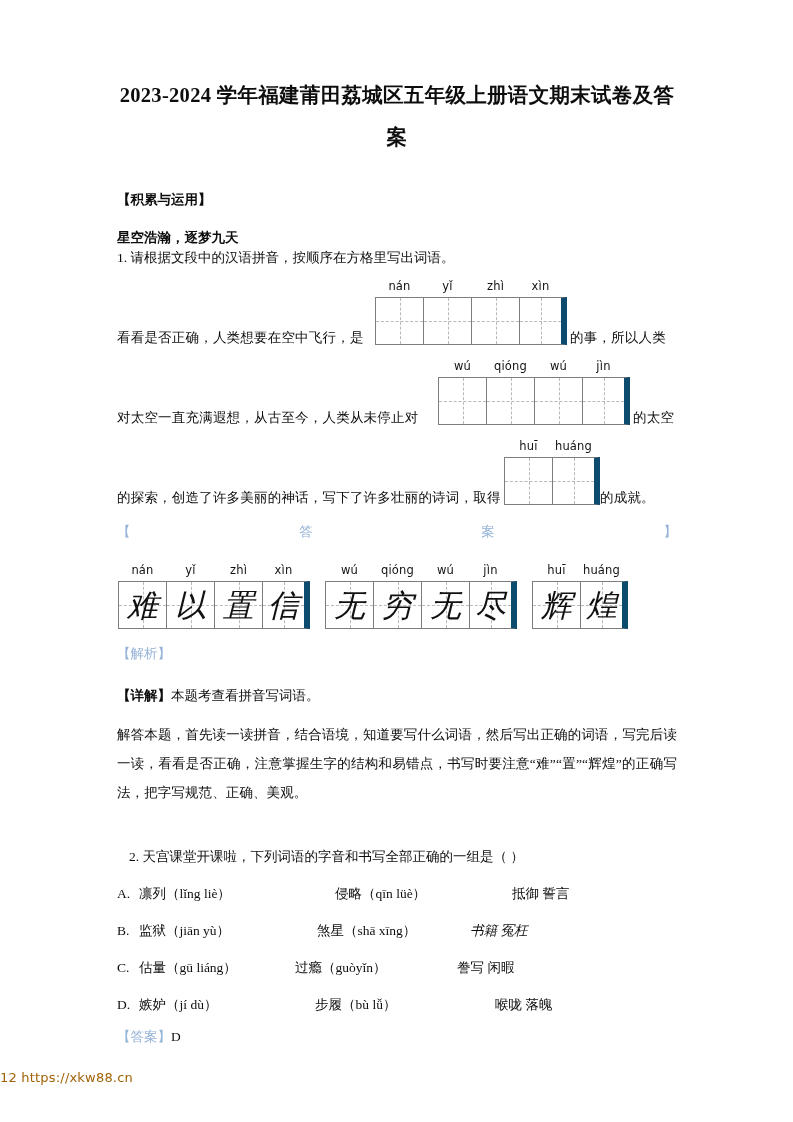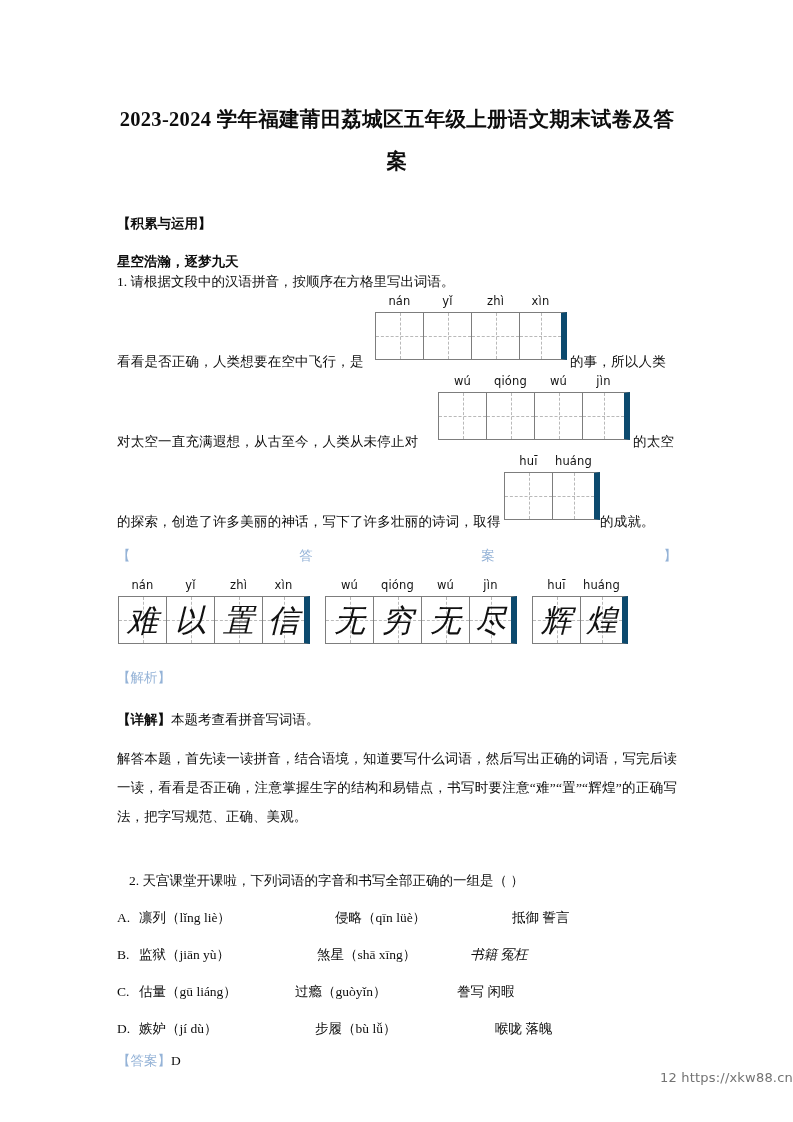--- a/index.html
+++ b/index.html
@@ -26,21 +26,21 @@
   .content {
     position: absolute;
     left: 117px;
     top: 0;
     width: 560px;
   }
 
   
   .doc-title {
     margin: 0;
-    padding-top: 98px;
+    padding-top: 74px;
     font-size: 20.5px;
     font-weight: bold;
     line-height: 42px;
     text-align: center;
     letter-spacing: 0.3px;
     font-family: "Liberation Serif", "DejaVu Serif", serif;
   }
 
   
   .sec-head {
@@ -73,21 +73,21 @@
     bottom: 0;
     white-space: nowrap;
     line-height: 20px;
     letter-spacing: 0.2px;
   }
 
   
   .grid {
     position: absolute;
     display: flex;
-    bottom: 12px;
+    bottom: 3px;
   }
   .grid .cell {
     position: relative;
     width: 48px;
     height: 48px;
     border: 1px solid #7d7d7d;
     border-right: none;
     box-sizing: border-box;
     background: #fff;
   }
@@ -189,23 +189,23 @@
   .mc-opt .c1 { position: absolute; left: 22px; }
   .mc-opt .c2 { position: absolute; }
   .mc-opt .c3 { position: absolute; }
 
   
   .footer {
     position: absolute;
     left: 0;
     right: 0;
     top: 1070px;
-    text-align: right;
+    text-align: left;
     font-size: 13px;
-    color: #737373;
+    color: #a16207;
     font-family: "DejaVu Sans", sans-serif;
     letter-spacing: 0.2px;
   }
 </style>
 </head>
 <body>
 
 <div class="page">
 
   <div class="content">

